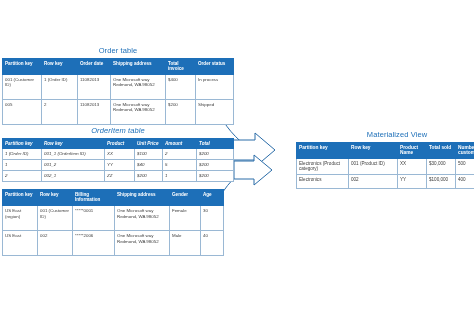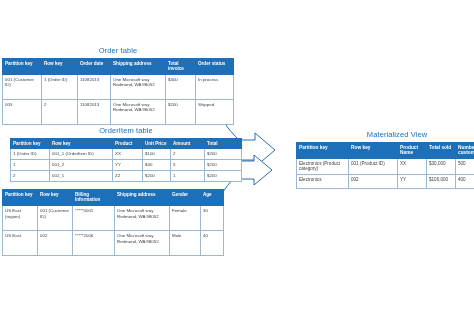--- a/index.html
+++ b/index.html
@@ -70,21 +70,21 @@
   #order-group { left: 2px; top: 46px; }
   #order-table { width: 201px; }
   #order-table .c0 { width: 34px; }
   #order-table .c1 { width: 31px; }
   #order-table .c2 { width: 28px; }
   #order-table .c3 { width: 50px; }
   #order-table .c4 { width: 25px; }
   #order-table .c5 { width: 33px; }
   #order-table tbody td { height: 20px; }
   
-  #orderitem-group { left: 10px; top: 126px; }
+  #orderitem-group { left: 2px; top: 126px; font-style: italic; }
   #orderitem-table { width: 201px; }
   #orderitem-table .c0 { width: 34px; }
   #orderitem-table .c1 { width: 58px; }
   #orderitem-table .c2 { width: 25px; }
   #orderitem-table .c3 { width: 23px; }
   #orderitem-table .c4 { width: 29px; }
   #orderitem-table .c5 { width: 32px; }
   #orderitem-table tbody td { height: 6px; }
   
   #customer-group { left: 2px; top: 189px; }

